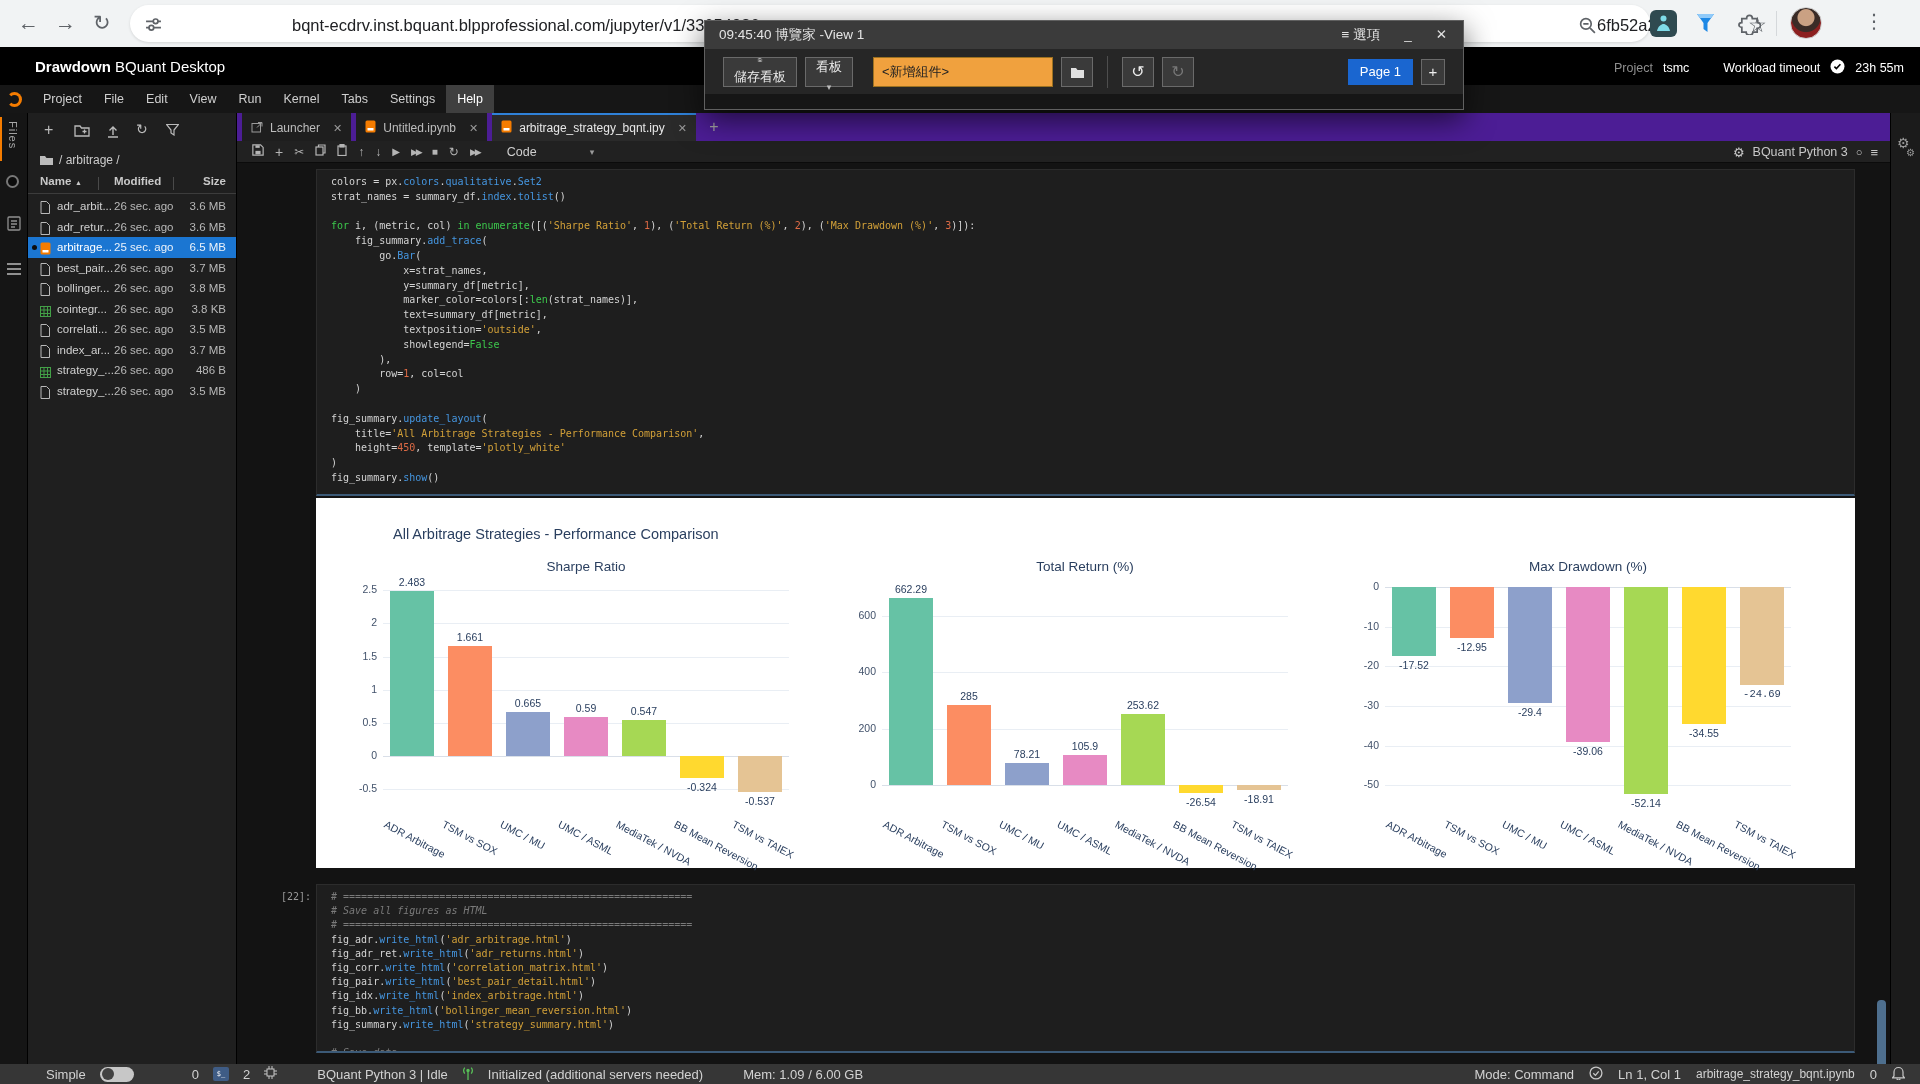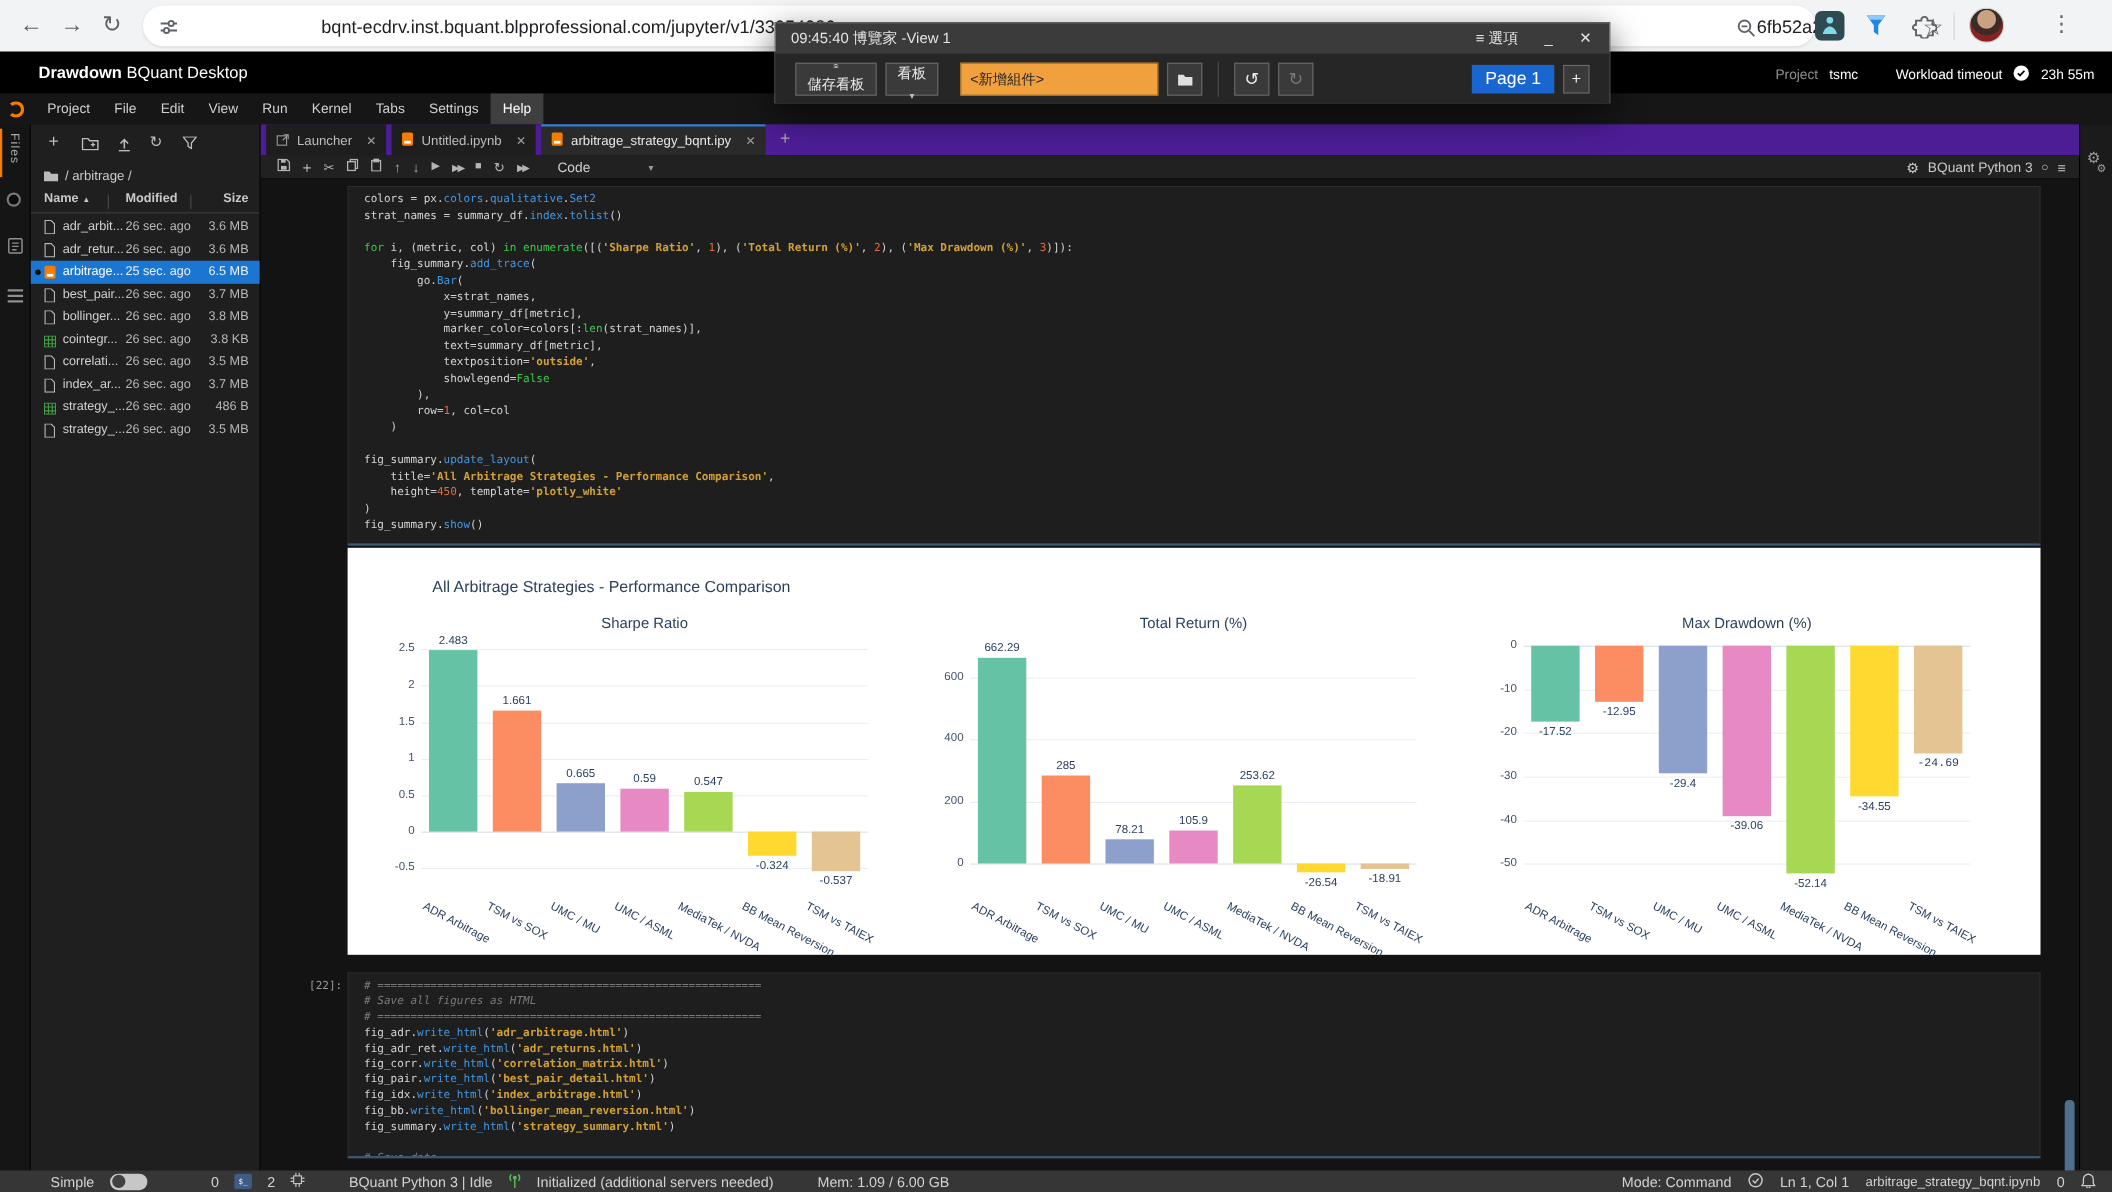--- a/index.html
+++ b/index.html
@@ -74,21 +74,21 @@
   .nbt-right { position:absolute; right:12px; top:0; height:22px; display:flex; align-items:center; gap:8px; color:#c8c8c8; font-size:12.5px; }
 
   .nb-main { position:absolute; left:0; top:50px; width:100%; height:901px; background:#131313; }
   .cell { position:absolute; left:79px; width:1539px; background:#1e1e1e; border:1px solid #2c2c2c; border-bottom:2px solid #3c5a77; overflow:hidden; }
   .cell1 { top:6px; height:327px; }
   .cell2 { top:721px; height:169px; }
   .code { padding:5px 0 0 14px; font-family:"DejaVu Sans Mono", monospace; font-size:10px; white-space:pre; }
   .cell1 .code .code-line { height:14.8px; line-height:14.8px; }
   .cell2 .code .code-line { height:14.2px; line-height:14.2px; }
   .tk-p { color:#d4d4d4; } .tk-k { color:#3cc84c; } .tk-m { color:#4596e0;text-align:center; }
-  .tk-s { color:#d2a038;font-weight:bold; } .tk-n { color:#dd6a45; } .tk-c { color:#7a7a7a; font-style:italic; }
+  .tk-s { color:#d2a038; } .tk-n { color:#dd6a45; } .tk-c { color:#7a7a7a; font-style:italic; }
   .prompt2 { position:absolute; left:44px; top:728px; font-family:"DejaVu Sans Mono", monospace; font-size:10px; color:#9a9a9a; }
 
   .v-scroll { position:absolute; right:2px; top:0; width:12px; height:100%; }
   .v-thumb { position:absolute; left:1px; top:837px; width:9px; height:70px; border-radius:4px; background:#4e6f8e; }
 
   .rail-right { position:absolute; left:1890px; top:0; width:30px; height:100%; background:#1b1b1b; border-left:1px solid #000; }
   .rr-gear { position:absolute; left:6px; top:22px; color:#9a9a9a; font-size:14px; }
   .rr-gear2 { position:absolute; left:15px; top:34px; color:#9a9a9a; font-size:10px; }
 
   
@@ -108,29 +108,29 @@
   .status-bar { position:absolute; left:0; top:1064px; width:1920px; height:20px; background:#363636; color:#d2d2d2; font-size:13px; }
   .sb-left { position:absolute; left:46px; top:0; height:20px; display:flex; align-items:center; gap:14px; }
   .sb-right { position:absolute; right:15px; top:0; height:20px; display:flex; align-items:center; gap:15px; }
   .toggle { width:34px; height:15px; border-radius:8px; background:#c7c7c7; position:relative; cursor:pointer; }
   .toggle .knob { position:absolute; left:2px; top:1.5px; width:12px; height:12px; border-radius:50%; background:#424242; }
   .term-ico { width:16px; height:14px; background:#3f5c85; border-radius:2px; color:#fff; font-family:"DejaVu Sans Mono",monospace; font-size:7px; text-align:center; line-height:14px; }
   .sp30 { width:30px; } .sp12 { width:12px; }
   .sb-file { font-size:12px; }
 
   
-  .overlay { position:absolute; left:704px; top:20px; width:760px; height:74px; z-index:100; border:1px solid #606060; box-shadow:0 10px 30px rgba(0,0,0,.6); }
+  .overlay { position:absolute; left:704px; top:20px; width:760px; height:90px; z-index:100; border:1px solid #606060; box-shadow:0 10px 30px rgba(0,0,0,.6); }
   .ov-title { position:relative; height:28px; background:#3b3b3b; color:#e4e4e4; font-size:13.5px; line-height:28px; }
   .ov-title-text { position:absolute; left:14px; }
   .ov-title-right { position:absolute; right:16px; top:0; display:flex; gap:24px; align-items:center; height:28px; }
   .ov-body { position:relative; height:45px; background:#262626; display:flex; align-items:center; padding:0 18px; gap:8px; }
   .ov-btn { height:30px; background:#3a3a3a; border:1px solid #6a6a6a; color:#ececec; font-size:13px; display:flex; align-items:center; gap:6px; padding:0 10px; cursor:pointer;flex-direction:column; }
   .ov-input { width:180px; height:30px; background:#f0a13e; border:1px solid #9c7120; color:#222; font-size:13px; line-height:28px; padding:0 8px; margin-left:12px; cursor:text; }
   .ov-sep { width:1px; height:32px; background:#4e4e4e; margin:0 6px; }
-  .ov-page { margin-left:auto; height:26px; background:#1a66d0; color:#fff; font-size:16px; line-height:26px; padding:0 12px; cursor:pointer; }
+  .ov-page { margin-left:auto; height:26px; background:#1a66d0; color:#fff; font-size:13px; line-height:26px; padding:0 12px; cursor:pointer; }
   .ov-plus { height:26px; width:24px; background:#3a3a3a; border:1px solid #6a6a6a; color:#eee; font-size:15px; text-align:center; line-height:24px; cursor:pointer; }
   .dim { color:#777; }
 </style>
 </head>
 <body>
 
 <div class="screen">
 
   <div class="browser-bar">
     <span class="nav-ico" style="left:18px">←</span>

